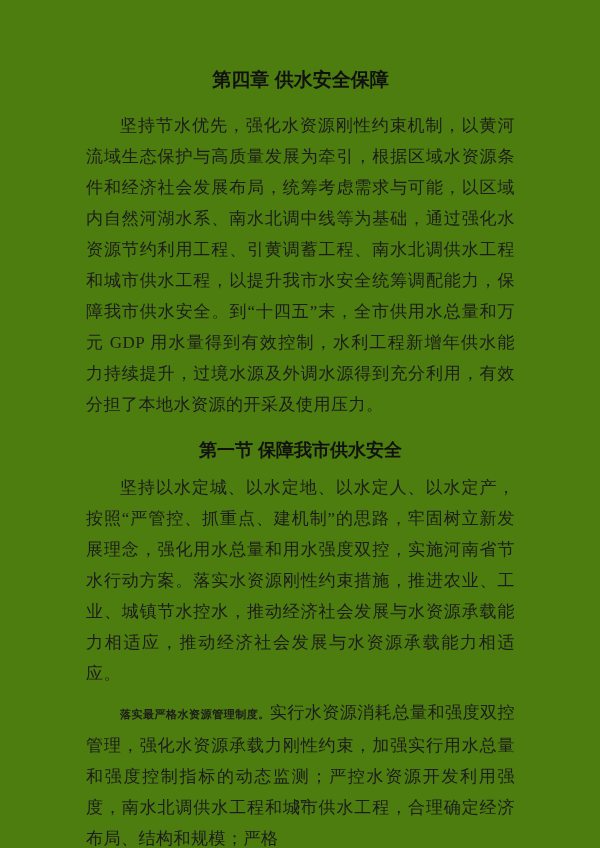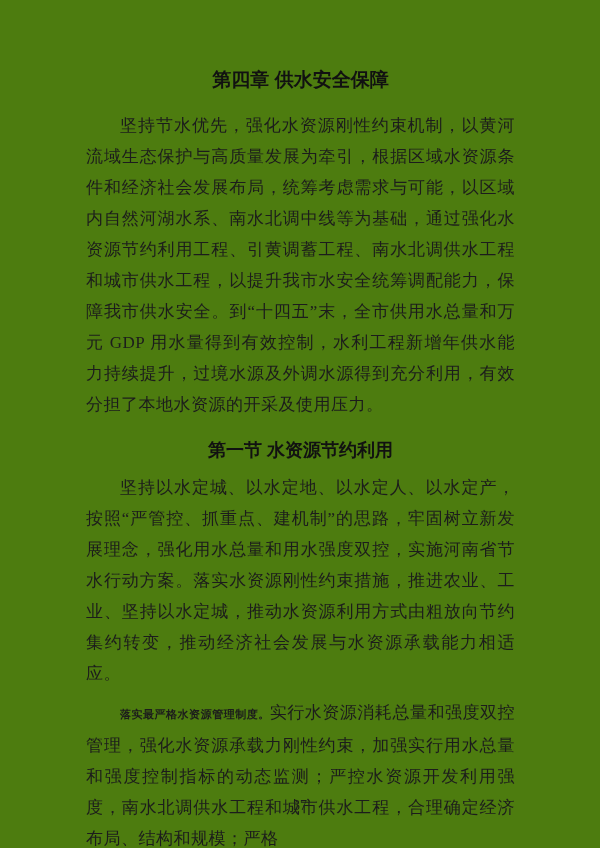--- a/index.html
+++ b/index.html
@@ -68,22 +68,22 @@
 </head>
 <body>
 
 <div class="page">
   <div class="content">
 
     <h1 class="chapter-heading">第四章 供水安全保障</h1>
 
     <p class="body-para">坚持节水优先，强化水资源刚性约束机制，以黄河流域生态保护与高质量发展为牵引，根据区域水资源条件和经济社会发展布局，统筹考虑需求与可能，以区域内自然河湖水系、南水北调中线等为基础，通过强化水资源节约利用工程、引黄调蓄工程、南水北调供水工程和城市供水工程，以提升我市水安全统筹调配能力，保障我市供水安全。到“十四五”末，全市供用水总量和万元 GDP 用水量得到有效控制，水利工程新增年供水能力持续提升，过境水源及外调水源得到充分利用，有效分担了本地水资源的开采及使用压力。</p>
 
-    <h2 class="section-heading">第一节 水资源节约利用</h2>
+    <h2 class="section-heading">第一节 保障我市供水安全</h2>
 
-    <p class="body-para">坚持以水定城、以水定地、以水定人、以水定产，按照“严管控、抓重点、建机制”的思路，牢固树立新发展理念，强化用水总量和用水强度双控，实施河南省节水行动方案。落实水资源刚性约束措施，推进农业、工业、坚持以水定城，推动水资源利用方式由粗放向节约集约转变，推动经济社会发展与水资源承载能力相适应。</p>
+    <p class="body-para">坚持以水定城、以水定地、以水定人、以水定产，按照“严管控、抓重点、建机制”的思路，牢固树立新发展理念，强化用水总量和用水强度双控，实施河南省节水行动方案。落实水资源刚性约束措施，推进农业、工业、城镇节水控水，推动经济社会发展与水资源承载能力相适应，推动经济社会发展与水资源承载能力相适应。</p>
 
     <p class="body-para"><span class="bold-lead">落实最严格水资源管理制度。</span><span>实行水资源消耗总量和强度双控管理，强化水资源承载力刚性约束，加强实行用水总量和强度控制指标的动态监测；严控水资源开发利用强度，南水北调供水工程和城市供水工程，合理确定经济布局、结构和规模；严格</span></p>
 
   </div>
 
   <div class="page-number">37</div>
 </div>
 
 </body></html>

